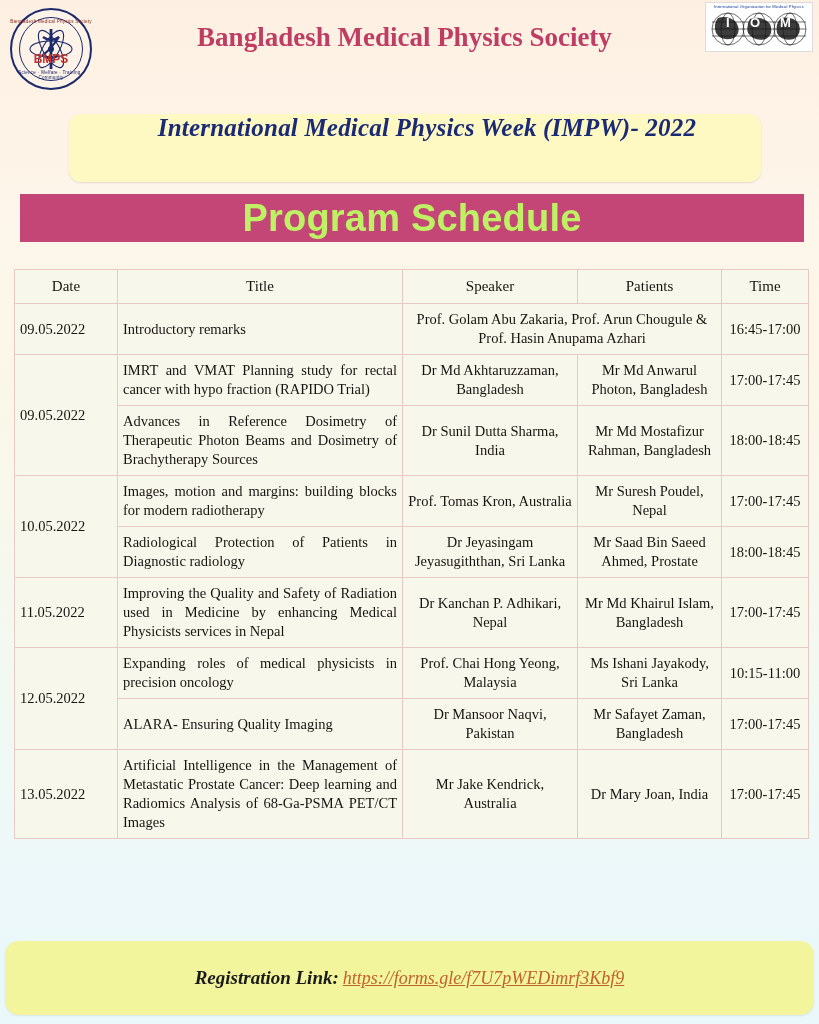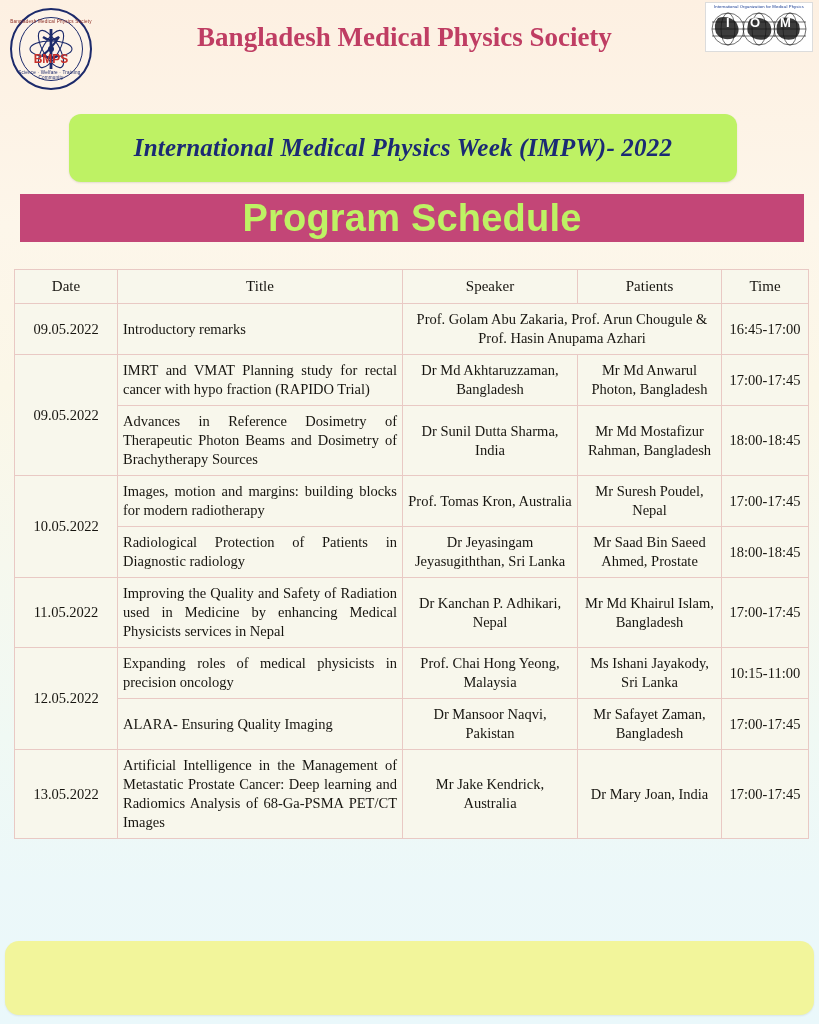--- a/index.html
+++ b/index.html
@@ -67,26 +67,27 @@
     font-family: "Liberation Serif", serif;
   }
 
   
   .impw-banner {
     position: absolute;
     left: 69px;
     top: 114px;
     width: 668px;
     height: 68px;
-    background: #bef264;
+    background: #fef9c3;
     border-radius: 12px;
     box-shadow: 0 1px 2px rgba(0,0,0,0.10);
     display: flex;
-    align-items: center;
+    align-items: flex-start;
     justify-content: center;
+    padding-left: 24px;
   }
   .impw-text {
     color: #1b2a74;
     font-style: italic;
     font-weight: bold;
     font-size: 25px;
     font-family: "Liberation Serif", serif;
     letter-spacing: 0.2px;
   }
 
@@ -139,21 +140,21 @@
     font-size: 15px;
     padding: 7px 16px;
     margin-left: 48px;
   }
   .col-date   { width: 103px; }
   .col-title  { width: 285px; }
   .col-spk    { width: 175px; }
   .col-mod    { width: 144px; }
   .col-time   { width: 87px;  }
 
-  td.date  { text-align: center; font-size: 14.5px; }
+  td.date  { text-align: left; font-size: 14.5px; }
   td.title { text-align: justify; text-align-last: left; padding-left: 7px; padding-right: 6px; }
   td.spk, td.mod { text-align: center; }
   td.time  { text-align: center; white-space: nowrap; font-size: 14px; padding-left:2px; padding-right:2px;}
   td.center-span { text-align: center; }
 
   
   .footer {
     position: absolute;
     left: 5px;
     top: 941px;
@@ -362,13 +363,16 @@
           <td class="title">Artificial Intelligence in the Management of Metastatic Prostate Cancer: Deep learning and Radiomics Analysis of 68-Ga-PSMA PET/CT Images</td>
           <td class="spk">Mr Jake Kendrick, Australia</td>
           <td class="mod">Dr Mary Joan, India</td>
           <td class="time">17:00-17:45</td>
         </tr>
       </tbody>
   </table>
 </div>
 
 <div class="footer">
+  <div class="reg-line">
+    <span class="reg-label">Registration Link:</span><a class="reg-url" href="#">https://forms.gle/f7U7pWEDimrf3Kbf9</a>
+  </div>
 </div>
 
 </body></html>

